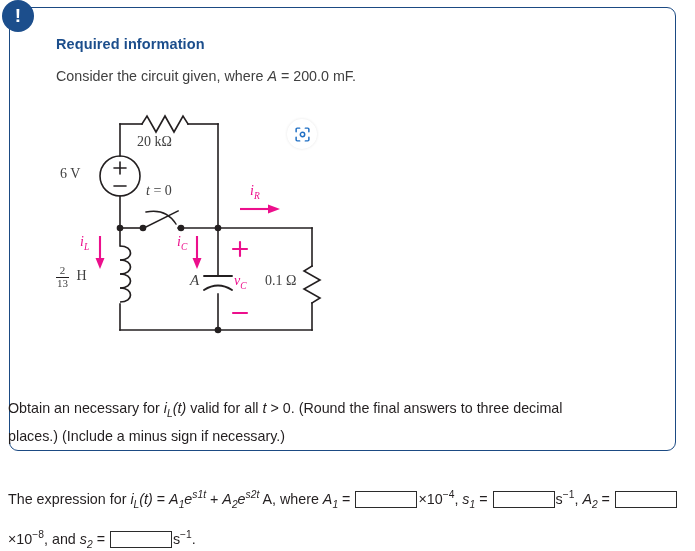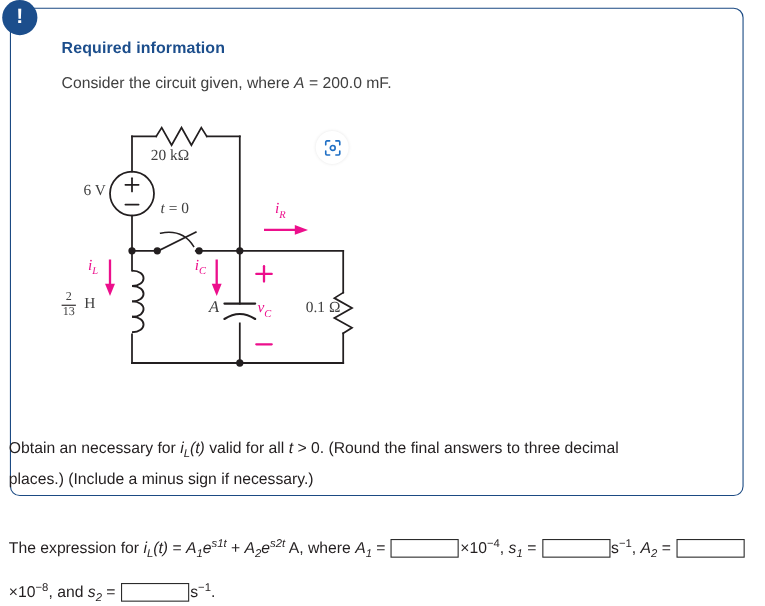--- a/index.html
+++ b/index.html
@@ -243,21 +243,21 @@
       </g>
 
       <g stroke="#ec0f8c" stroke-width="2.1" stroke-linecap="round">
         <path d="M179 141 L193 141"></path>
           <path d="M186 134 L186 148"></path>
         <path d="M179 205 L193 205"></path>
       </g>
     </svg>
 
     
-    <div class="lbl" style="left:6px; top:58px; font-size:14px;margin-left:16px;">6 V</div>
+    <div class="lbl" style="left:6px; top:58px; font-size:14px;">6 V</div>
 
     <div class="lbl" style="left:83px; top:26px; font-size:14px;">20 kΩ</div>
 
     <div class="lbl" style="left:92px; top:75px; font-size:14px;"><span class="ital">t</span><span> = 0</span></div>
 
     <div class="lbl" style="left:2px; top:157px; font-size:14px;">
       <span class="frac">
         <span class="num">2</span>
         <span class="den">13</span>
       </span>
@@ -267,21 +267,21 @@
     <div class="plbl" style="left:26px; top:126px; font-size:14px;"><span class="ital">i</span><span class="sub ital">L</span></div>
 
     <div class="plbl" style="left:123px; top:126px; font-size:14px;"><span class="ital">i</span><span class="sub ital">C</span></div>
 
     <div class="plbl" style="left:196px; top:75px; font-size:14px;"><span class="ital">i</span><span class="sub ital">R</span></div>
 
     <div class="lbl" style="left:136px; top:164px; font-size:15px; font-style:italic;">A</div>
 
     <div class="plbl" style="left:180px; top:165px; font-size:14px;"><span class="ital">v</span><span class="sub ital">C</span></div>
 
-    <div class="lbl" style="left:224px; top:165px; font-size:14px;font-family:Liberation Serif, serif;">0.1 Ω</div>
+    <div class="lbl" style="left:211px; top:165px; font-size:14px;font-family:Liberation Serif, serif;">0.1 Ω</div>
   </div>
 
   <div id="zoom-icon-btn">
     <svg width="17" height="17" viewBox="0 0 24 24">
       <g fill="none" stroke="#1f6fc4" stroke-width="2.1" stroke-linecap="round">
         <path d="M3 8 V4.5 A1.5 1.5 0 0 1 4.5 3 H8"></path>
         <path d="M16 3 H19.5 A1.5 1.5 0 0 1 21 4.5 V8"></path>
         <path d="M21 16 V19.5 A1.5 1.5 0 0 1 19.5 21 H16"></path>
         <path d="M8 21 H4.5 A1.5 1.5 0 0 1 3 19.5 V16"></path>
         <circle cx="12" cy="12" r="3.1"></circle>

